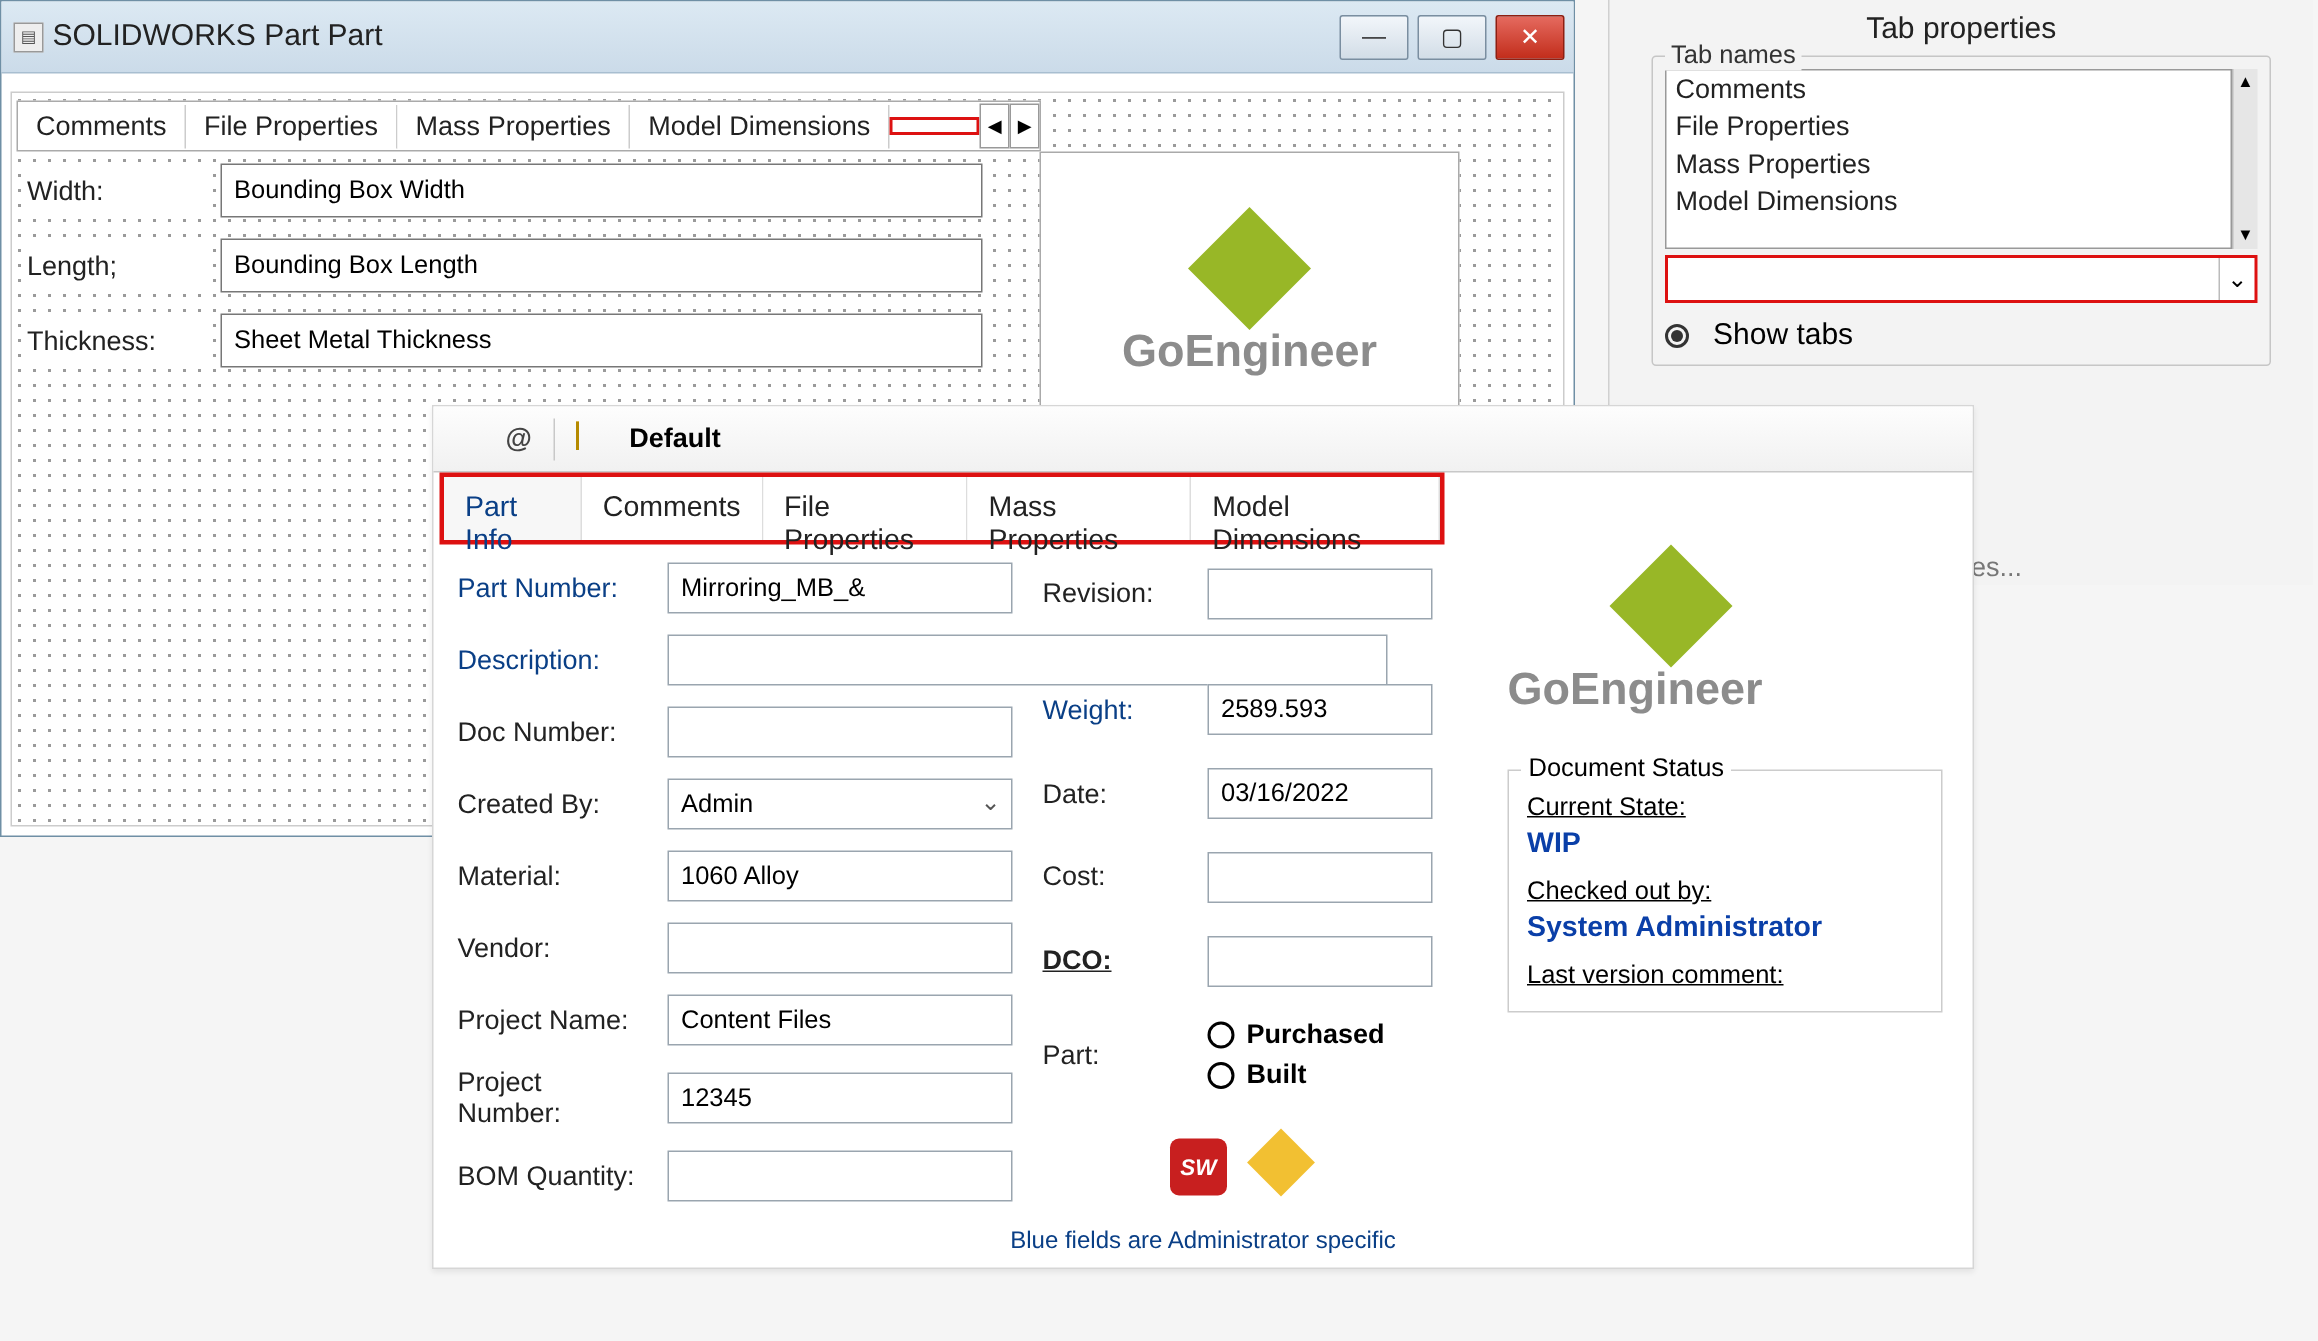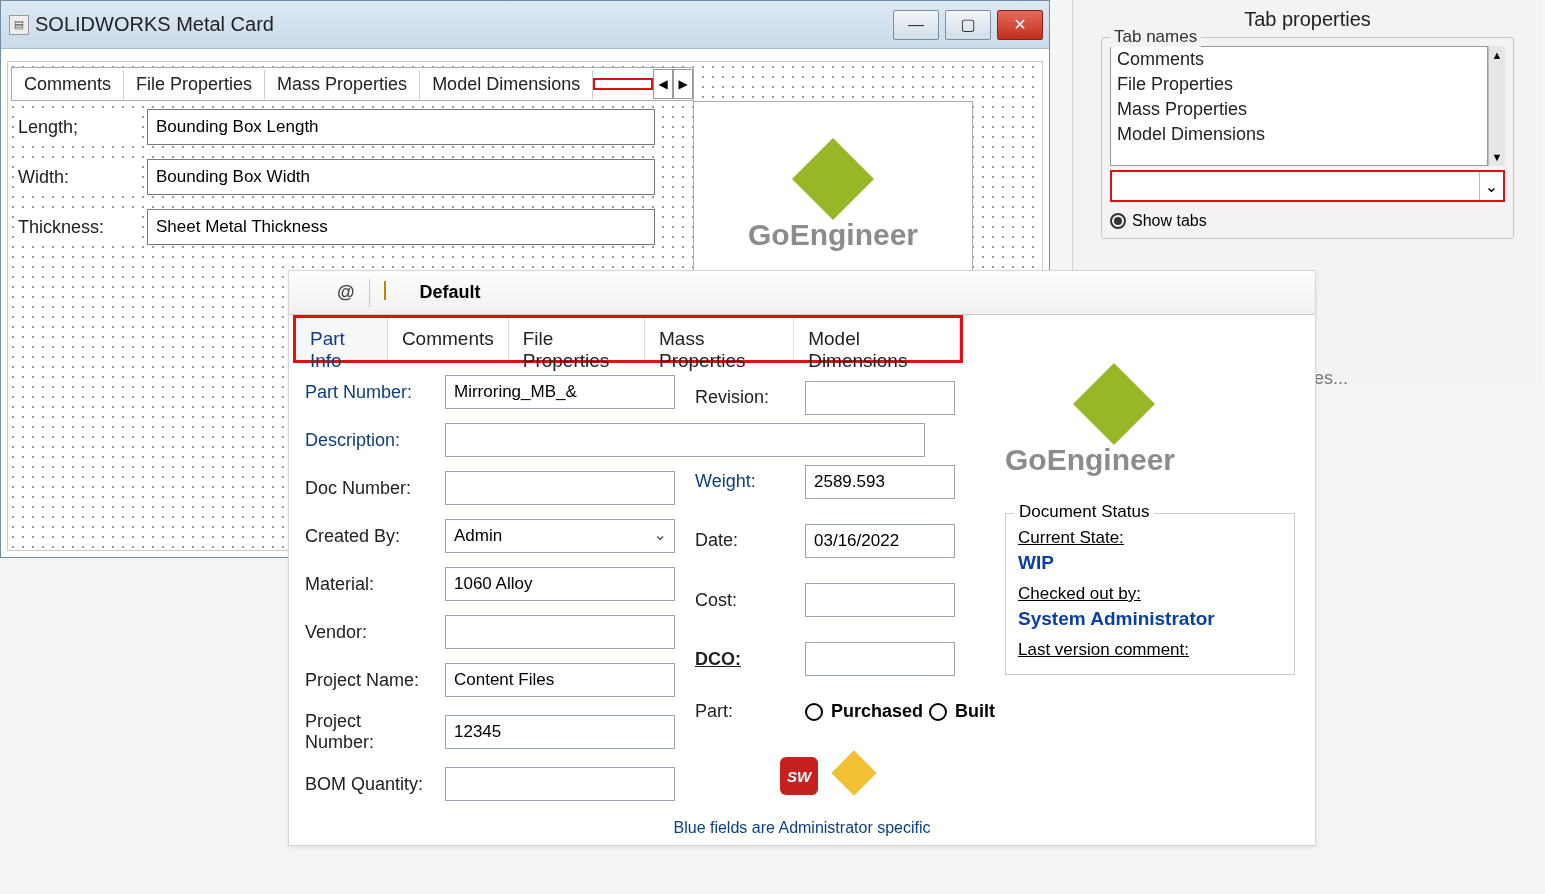--- a/index.html
+++ b/index.html
@@ -66,21 +66,21 @@
 .tabnames-list {
   width: 100%; height: 120px; border: 1px solid #999; background: #fff; overflow-y: auto;
   display: flex; flex-direction: column;
 }
 .tabnames-item { padding: 2px 6px; font-size: 18px; color: #222; }
 .tabnames-edit {
   margin-top: 4px; width: 100%; height: 32px; border: 2px solid #d11; background: #fff;
   display: flex; align-items: center; justify-content: flex-end;
 }
 .tabnames-edit .chev { width: 24px; height: 100%; border-left: 1px solid #bbb; display: flex; align-items: center; justify-content: center; cursor: pointer; }
-.show-tabs { display: flex; align-items: center; gap: 6px; margin-top: 10px; font-size: 16px; }
+.show-tabs { display: flex; align-items: center; gap: 16px; margin-top: 10px; font-size: 20px; }
 .radio-dot { width: 16px; height: 16px; border: 2px solid #333; border-radius: 50%; display: inline-flex; align-items: center; justify-content: center; }
 .radio-dot .inner { width: 8px; height: 8px; background: #333; border-radius: 50%; }
 .les-text { position: absolute; left: 1310px; top: 368px; font-size: 18px; color: #777; }
 
 
 .datacard {
   position: absolute; left: 288px; top: 270px; width: 1028px;
   background: #fff; border: 1px solid #d6d6d6; box-shadow: 0 2px 4px rgba(0,0,0,.08);
 }
 .dc-tabbar1 {
@@ -105,21 +105,21 @@
 .dc-formcol { display: grid; grid-template-columns: 130px 230px; column-gap: 10px; row-gap: 14px; align-items: center; }
 .dc-formcol.right { grid-template-columns: 100px 150px; }
 .dc-label { font-size: 18px; color: #0a3f86; }
 .dc-label.black { color: #222; }
 .dc-label.u { text-decoration: underline; font-weight: bold; }
 .dc-input { height: 34px; border: 1px solid #9aa5af; padding: 0 8px; font-size: 17px; background: #fff; }
 .dc-input.blue { color: #000000; }
 .dc-select { position: relative; }
 .dc-select::after { content: "⌄"; position: absolute; right: 8px; top: 6px; font-size: 16px; color: #555; pointer-events: none; }
 
-.type-opts { display: flex; gap: 6px; text-align: right; }
+.type-opts { display: flex; flex-direction: column; gap: 6px; text-align: right; }
 .type-opt { display: flex; align-items: center; gap: 8px; font-size: 18px; font-weight: 600; color: #000; }
 .opt-circle { width: 18px; height: 18px; border: 2px solid #000; border-radius: 50%; }
 
 .dc-logo-col { margin-left: 30px; display: flex; flex-direction: column; align-items: flex-start; }
 .dc-logo-col .logo-cube { margin-left: 80px; }
 
 .doc-status { border: 1px solid #ccc; margin-top: 36px; padding: 10px 12px; width: 290px; position: relative; }
 .doc-status-legend { position: absolute; top: -12px; left: 8px; background: #fff; padding: 0 5px; font-size: 17px; }
 .ds-row { font-size: 17px; margin: 4px 0; text-decoration: underline; }
 .ds-val { font-size: 19px; font-weight: 600; color: #0a3fa8; margin: 2px 0 10px; }
@@ -135,21 +135,21 @@
 .vscroll .arrow { width: 100%; height: 18px; display: flex; align-items: center; justify-content: center; font-size: 11px; cursor: pointer; }
 .tabnames-wrap { display: flex; }
 </style>
 </head>
 <body>
 
 <div class="editor-window">
   <div class="titlebar">
     <div class="titlebar-left">
       <span class="title-icon">▤</span>
-      <span class="titlebar-title">SOLIDWORKS Metal Card</span>
+      <span class="titlebar-title">SOLIDWORKS Part Part</span>
     </div>
     <div class="win-btns">
       <div class="win-btn">—</div>
       <div class="win-btn">▢</div>
       <div class="win-btn close">✕</div>
     </div>
   </div>
   <div class="editor-body">
     <div class="dotted-bg"></div>
 
@@ -160,26 +160,26 @@
       <div class="tab-item">Model Dimensions</div>
       <div class="tab-item blank"></div>
       <div class="tab-nav">
         <button>◀</button>
         <button>▶</button>
       </div>
     </div>
 
     <div class="dim-form">
       <div class="dim-row">
+        <span class="dim-label">Width:</span>
+        <input class="dim-input" value="Bounding Box Width" style="">
+      </div>
+      <div class="dim-row">
         <span class="dim-label">Length;</span>
         <input class="dim-input" value="Bounding Box Length" style="">
-      </div>
-      <div class="dim-row">
-        <span class="dim-label">Width:</span>
-        <input class="dim-input" value="Bounding Box Width" style="">
       </div>
       <div class="dim-row">
         <span class="dim-label">Thickness:</span>
         <input class="dim-input" value="Sheet Metal Thickness" style="">
       </div>
     </div>
 
     <div class="logo-box">
       <div class="logo-cube"></div>
       <div class="logo-text">GoEngineer</div>

